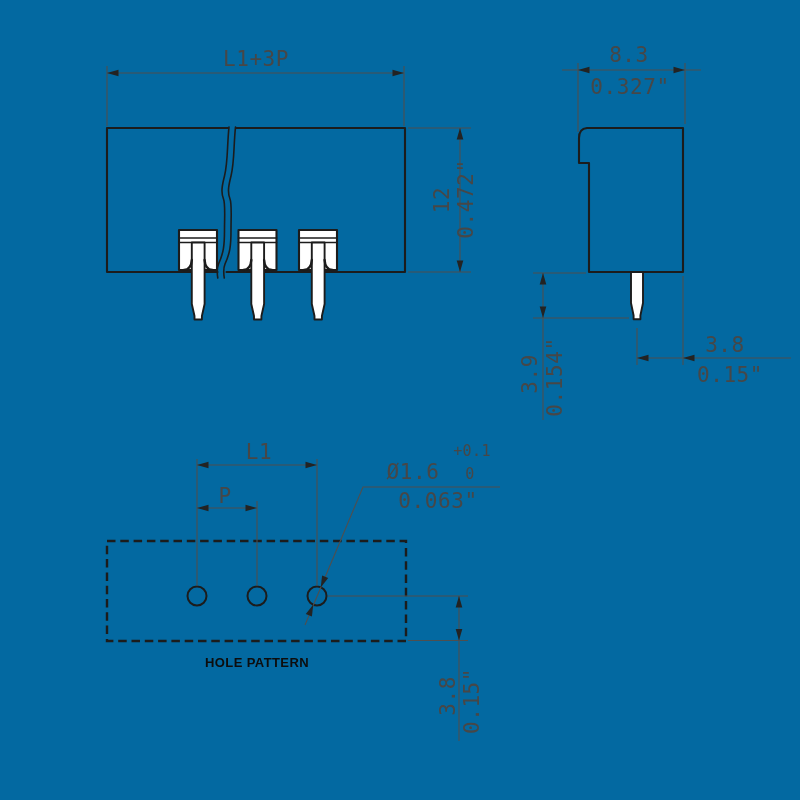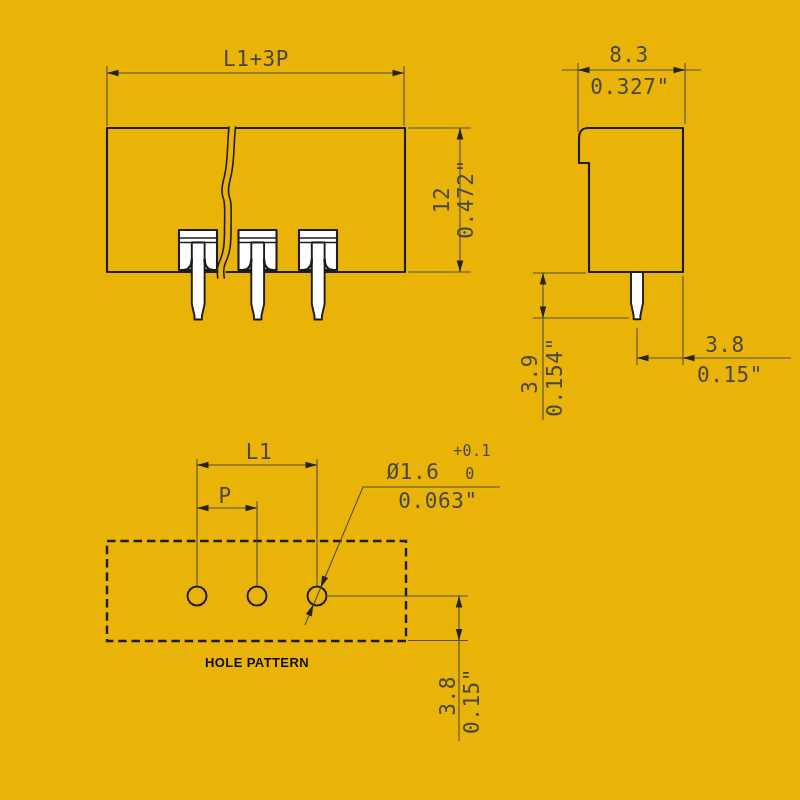--- a/index.html
+++ b/index.html
@@ -1,19 +1,19 @@
 <!DOCTYPE html>
 <html><head>
 <meta charset="utf-8">
 <style>
   html, body { margin: 0; padding: 0; background: #fff; }
   .canvas {
     position: relative;
     width: 800px; height: 800px;
-    background: #eab308;
+    background: #0369a1;
     font-family: "DejaVu Sans Mono", "Liberation Mono", monospace;
   }
   svg { display: block; }
   .outline   { stroke: #1c1c1c; stroke-width: 2.1; fill: none; stroke-linejoin: round; stroke-linecap: round; }
   .outline-f { stroke: #1c1c1c; stroke-width: 2.1; fill: #ffffff; stroke-linejoin: round; }
   .thin      { stroke: #1c1c1c; stroke-width: 1.6; fill: none; stroke-linecap: round; }
   .fillet    { stroke: #1c1c1c; stroke-width: 2.4; fill: none; stroke-linecap: round; }
   .dimline   { stroke: #4f4f4f; stroke-width: 1.1; fill: none; }
   .dashed    { stroke: #1c1c1c; stroke-width: 2.4; fill: none; stroke-dasharray: 8.5 4.8; }
   .arrow     { fill: #232323; stroke: none; }

